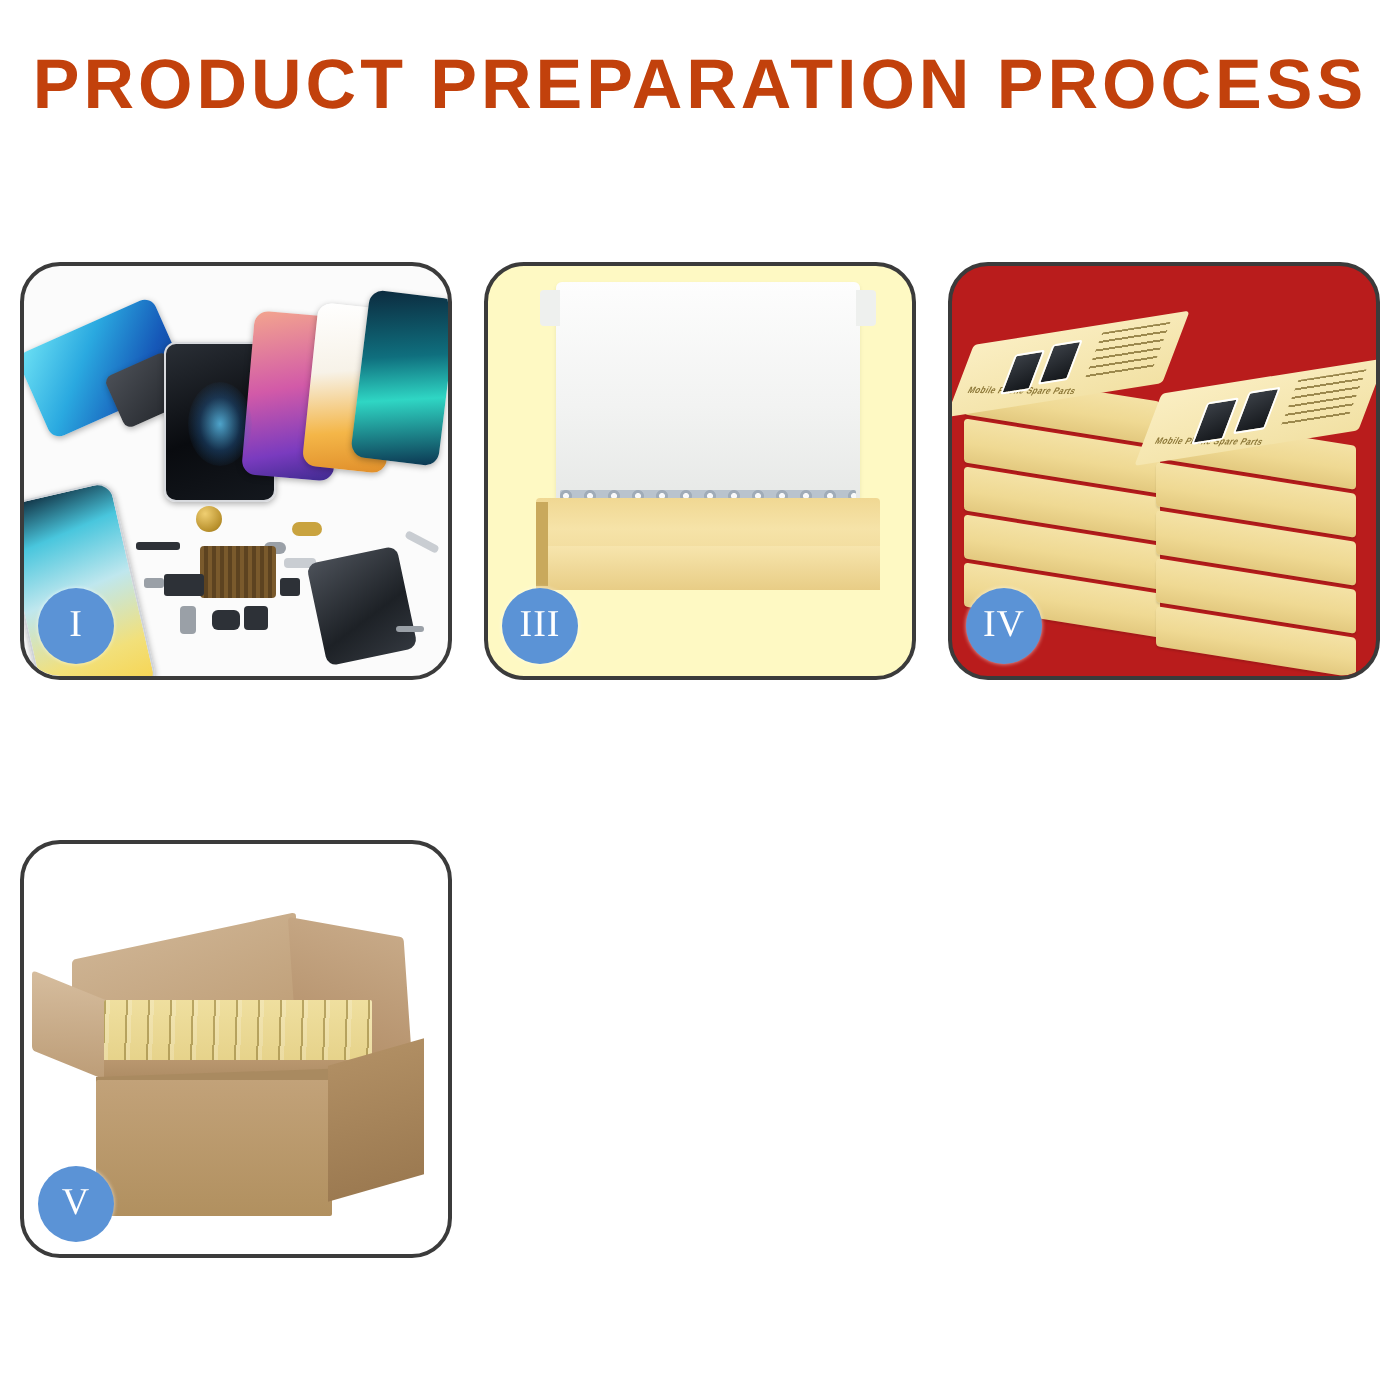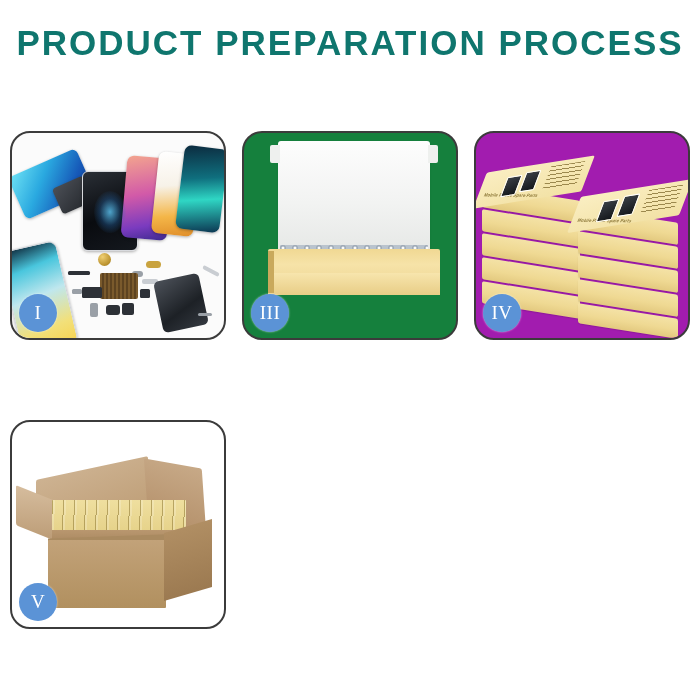--- a/index.html
+++ b/index.html
@@ -26,21 +26,21 @@
     left: 0;
     top: 22px;
     width: 700px;
     text-align: center;
   }
   .title {
     font-family: "Liberation Sans", sans-serif;
     font-size: 35px;
     font-weight: bold;
     letter-spacing: 2.0px;
-    color: #0f766e;
+    color: #c2410c;
     line-height: 42px;
     white-space: nowrap;
   }
   .subtitle {
     font-family: "Liberation Sans", sans-serif;
     font-size: 14.5px;
     font-weight: bold;
     color: #252525;
     line-height: 22px;
     margin-top: 6px;
@@ -198,21 +198,21 @@
     opacity: 0.95;
   }
   .bw-shine {
     position: absolute;
     left: 62px; top: 12px; width: 90px; height: 186px;
     background: linear-gradient(100deg, rgba(255,255,255,0.55) 0%, rgba(255,255,255,0.05) 28%, rgba(255,255,255,0.35) 55%, rgba(255,255,255,0.0) 80%);
     pointer-events: none;
   }
 
   
-  .p3 { background: #15803d; }
+  .p3 { background: #fef9c3; }
   .p3-lid {
     position: absolute;
     left: 34px; top: 8px;
     width: 152px; height: 112px;
     background: linear-gradient(180deg,#fdfdfd 0%,#f2f3f2 55%,#e6e8e6 100%);
     border-radius: 3px;
     box-shadow: 0 1px 2px rgba(0,0,0,0.08);
   }
   .p3-lid-tabL, .p3-lid-tabR {
     position: absolute;
@@ -245,21 +245,21 @@
     background-color: #b9c3cd;
     border-radius: 1px;
   }
   .p3-edgeL {
     position: absolute;
     left: 24px; top: 118px; width: 6px; height: 42px;
     background: #c9a95c;
   }
 
   
-  .p4 { background: #a21caf; }
+  .p4 { background: #b91c1c; }
   .stack {
     position: absolute;
     left: 2px; top: 18px;
     width: 210px; height: 178px;
   }
   .ybox {
     position: absolute;
     background: linear-gradient(180deg,#f4e2a6 0%,#efd993 55%,#e3c97f 100%);
     border-radius: 2px;
     box-shadow: 0 1px 1px rgba(0,0,0,0.12);

